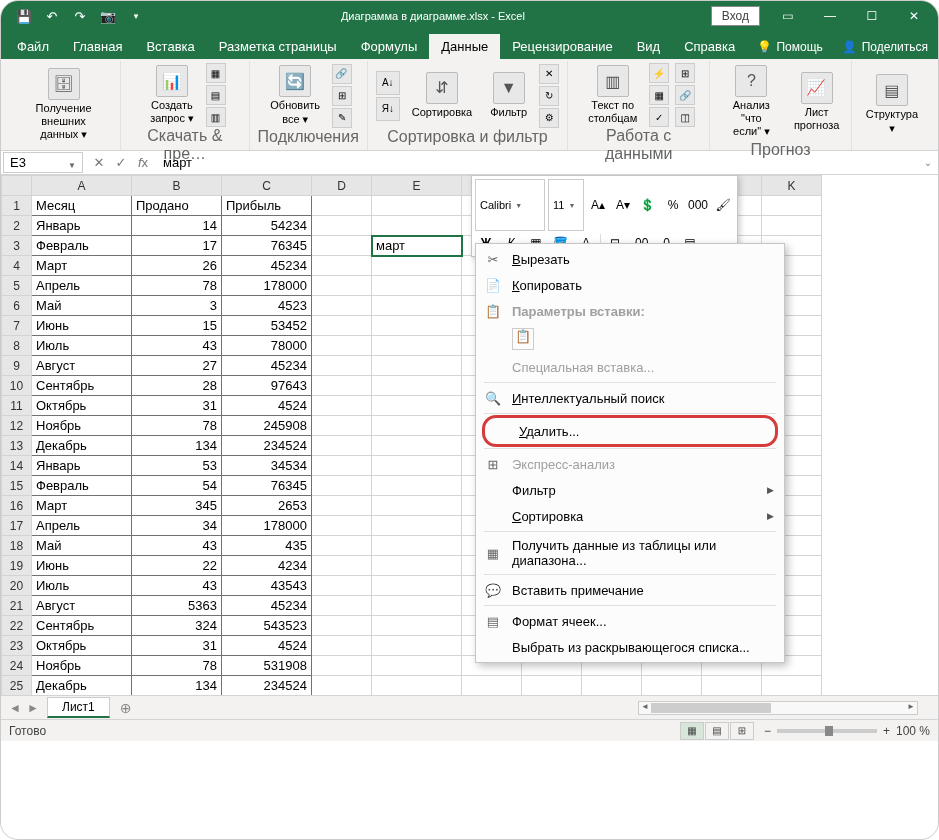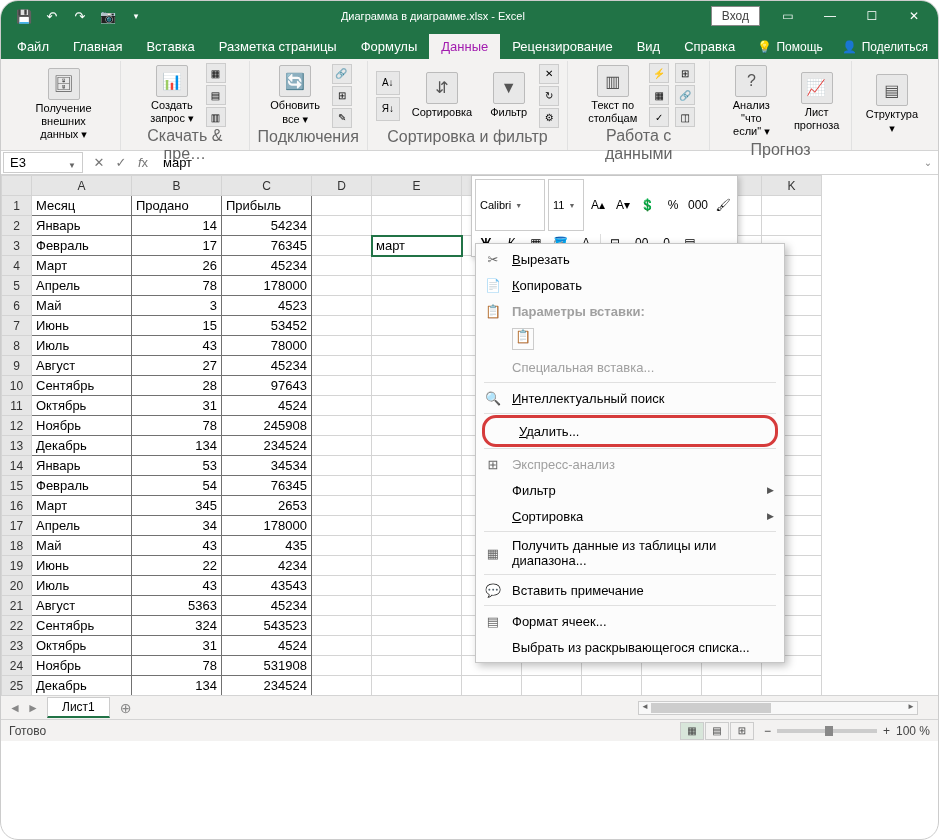--- a/index.html
+++ b/index.html
@@ -10,21 +10,21 @@
 .qat { display: flex; gap: 2px; padding: 0 6px; }
 .qat-btn { width: 26px; height: 26px; display: flex; align-items: center; justify-content: center; color: #fff; cursor: pointer; font-size: 13px; }
 .title-center { flex: 1; text-align: center; font-size: 11px; }
 .title-right { display: flex; align-items: center; gap: 2px; }
 .login-btn { background: #fff; color: #444; padding: 2px 10px; font-size: 12px; border: 1px solid #888; margin-right: 6px; }
 .win-btn { width: 40px; height: 30px; display: flex; align-items: center; justify-content: center; font-size: 12px; color: #fff; }
 
 
 .ribbon-tabs { background: #217346; height: 28px; display: flex; align-items: flex-end; padding-left: 4px; font-size: 13px; color: #fff; }
 .ribbon-tab { padding: 5px 12px; cursor: pointer; }
-.ribbon-tab.active { background: #f3f2f1; color: #a21caf; }
+.ribbon-tab.active { background: #f3f2f1; color: #000000; }
 .ribbon-tabs .spacer { flex: 1; }
 .help-btn, .share-btn { padding: 5px 10px; display: flex; align-items: center; gap: 4px; font-size: 12px; }
 
 
 .ribbon { background: #f3f2f1; border-bottom: 1px solid #d4d4d4; height: 92px; display: flex; padding: 2px 6px 0 6px; }
 .rgroup { display: flex; flex-direction: column; align-items: center; padding: 2px 8px; border-right: 1px solid #e1e1e1; }
 .rgroup:last-child { border-right: none; }
 .rgroup-content { flex: 1; display: flex; align-items: center; gap: 6px; }
 .rgroup-label { font-size: 16px; color: #666; padding-bottom: 2px; text-align: center; }
 .rbtn-big { display: flex; flex-direction: column; align-items: center; justify-content: center; gap: 2px; padding: 2px 6px; min-width: 48px; cursor: pointer; }

